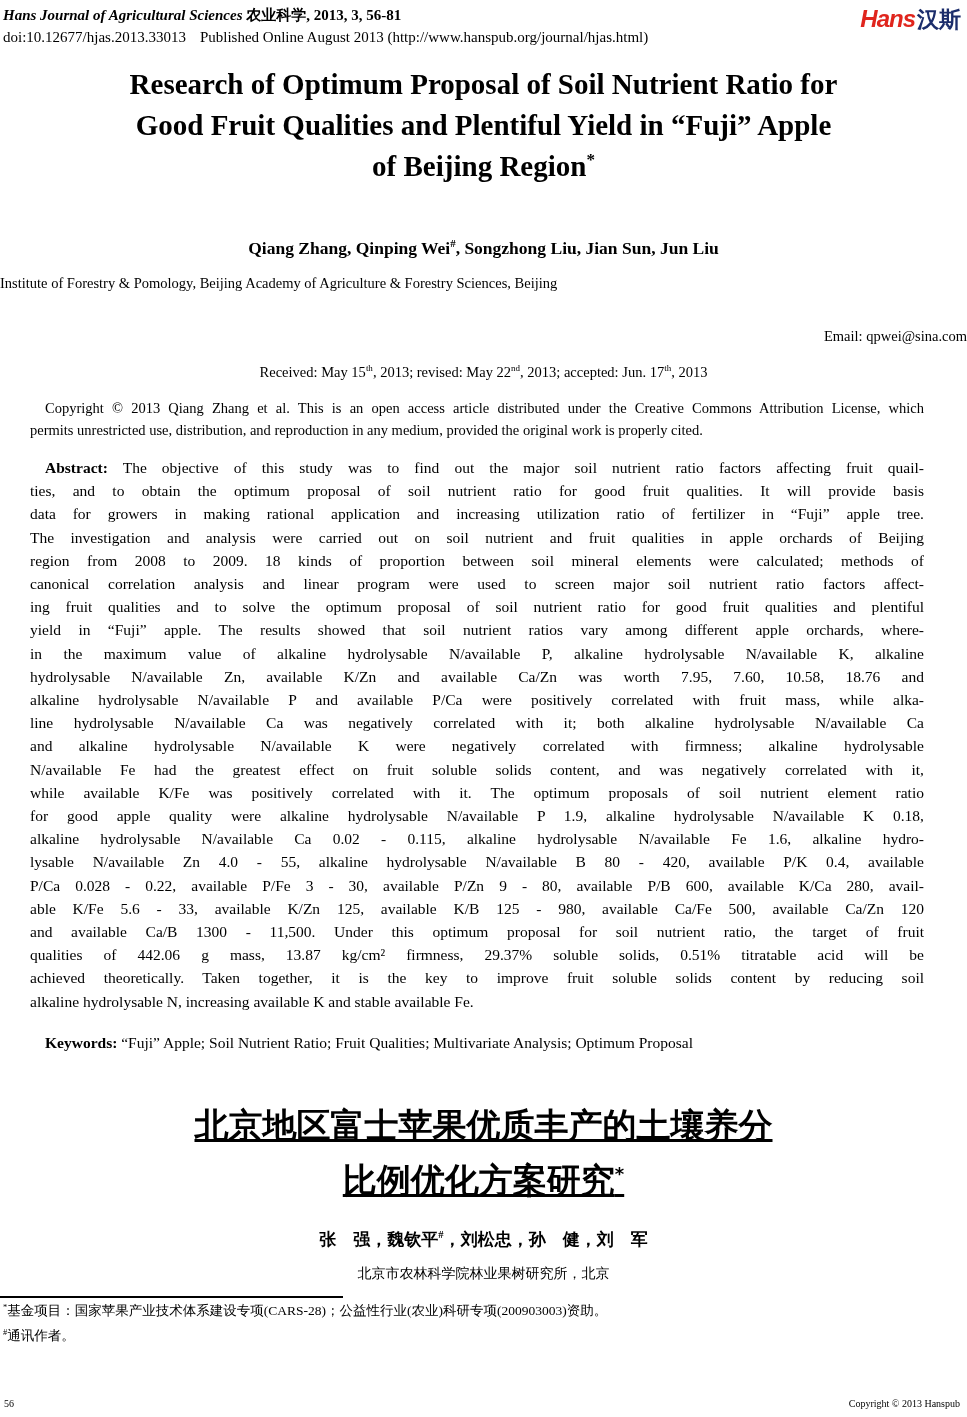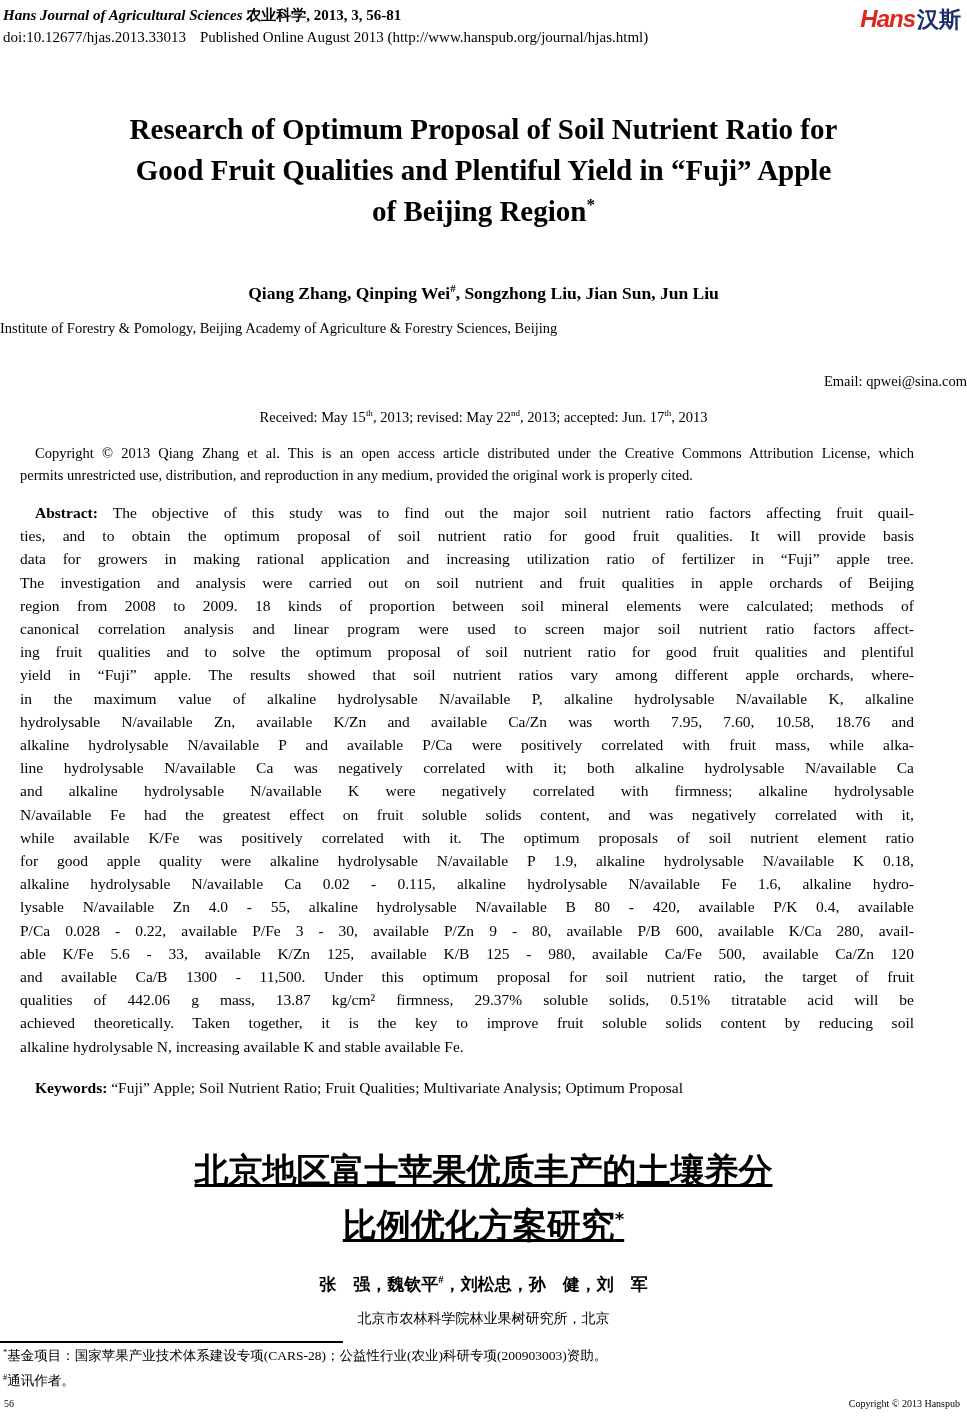--- a/index.html
+++ b/index.html
@@ -15,33 +15,33 @@
   .hdr { display: flex; justify-content: space-between; align-items: flex-start; padding: 4px 6px 0 3px; }
   .hdr-l1 { font-size: 15px; line-height: 22px; font-weight: bold; }
   .jname { font-style: italic; }
   .hdr-l2 { font-size: 15px; line-height: 22px; }
   .pub { margin-left: 14px; }
   .logo { margin-top: 1px; white-space: nowrap; font-family: Liberation Sans, sans-serif; }
   .logo-latin { font-weight: bold; font-style: italic; font-size: 24px; letter-spacing: -1px; }
   .logo-cjk  { font-weight: bold; font-size: 22px; margin-left: 2px; }
 
   
-  .title-en { margin: 61px 18px 0; font-size: 29px; line-height: 41px; font-weight: bold; text-align: center; }
+  .title-en { margin: 16px 18px 0; font-size: 29px; line-height: 41px; font-weight: bold; text-align: center; }
   .tline { display: block; }
   .tmark { font-size: 17px; }
 
   sup { font-size: 62%; vertical-align: super; line-height: 0; }
 
   .authors-en { margin-top: 50px; text-align: center; font-size: 17.5px; line-height: 22px; font-weight: bold; }
   .affil { margin-top: 14px; text-align: left; font-size: 14.5px; line-height: 21px; }
   .email { text-align: right; font-size: 14.5px; line-height: 21px; margin-top: 32px; }
   .received { margin-top: 15px; text-align: center; font-size: 14.5px; line-height: 21px; }
 
   
-  .body-col { margin-left: 20px; width: 894px; }
+  .body-col { margin-left: 30px; width: 894px; }
   .copyright { margin-top: 15px; font-size: 14.5px; line-height: 21.5px; }
   .jline { text-align: justify; text-align-last: justify; }
   .indent { text-indent: 15px; }
   .lline { text-align: left; }
 
   .abstract { margin-top: 15px; font-size: 15.5px; line-height: 23.2px; }
   .aline { text-align: justify; text-align-last: justify; }
   .aline.last { text-align-last: left; }
 
   .keywords { margin-top: 18px; font-size: 15.5px; line-height: 23px; text-indent: 15px; }

